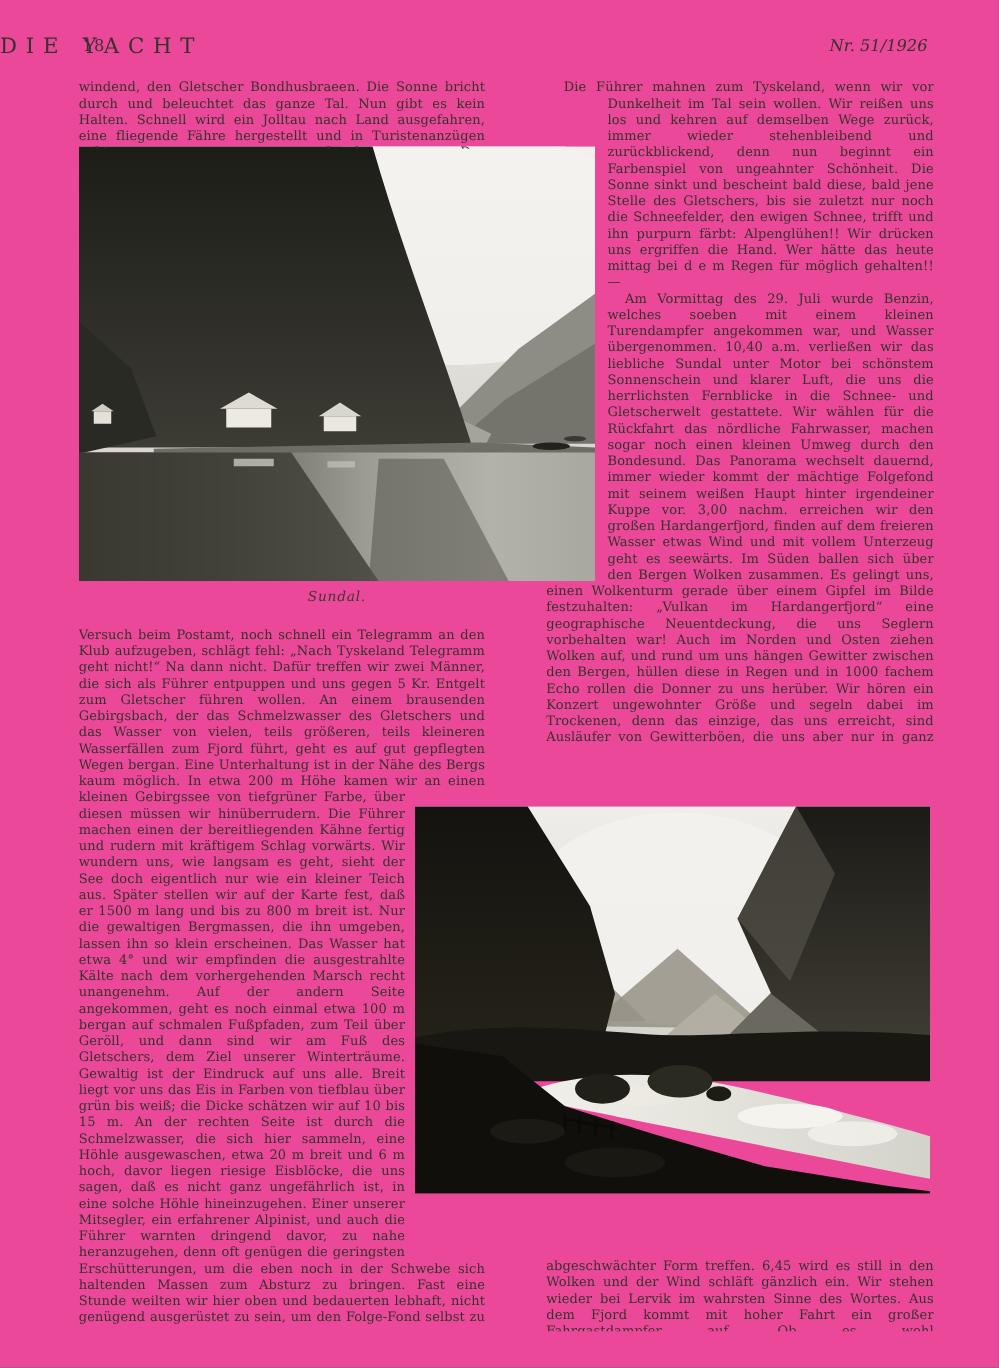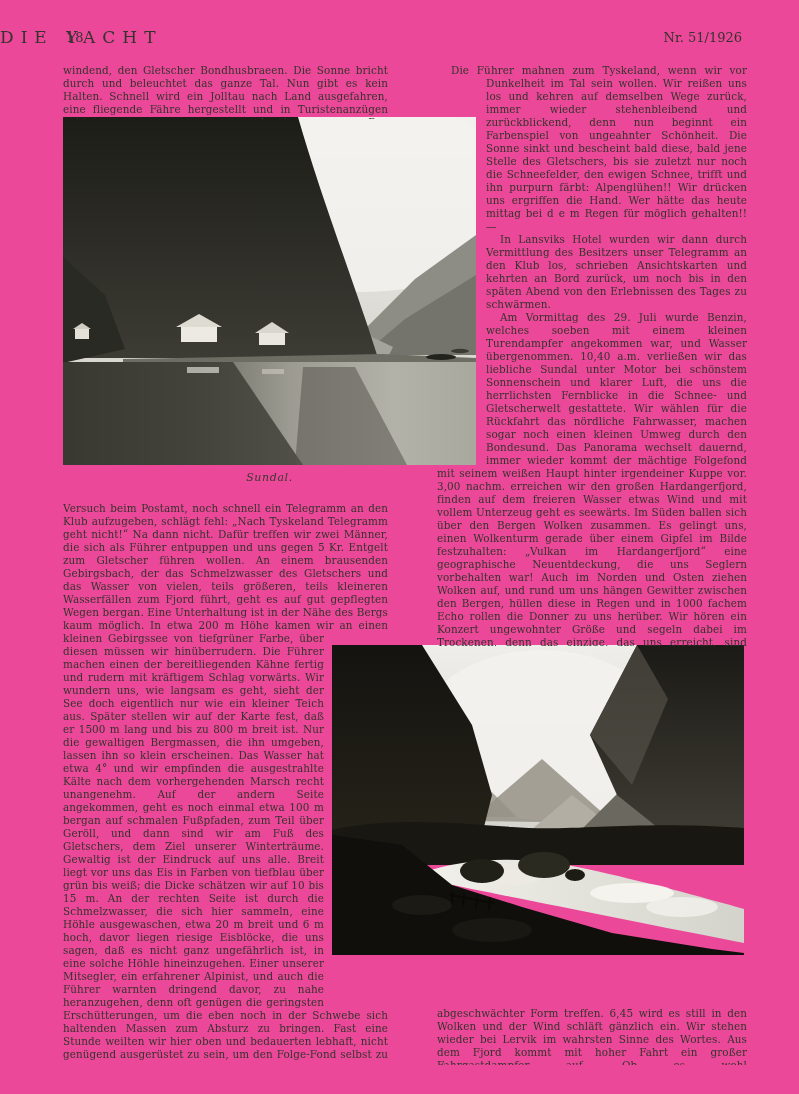--- a/index.html
+++ b/index.html
@@ -7,21 +7,21 @@
     position:relative;width:799px;height:1094px;margin:0 auto;
     background:#ec4899;
     color:#35332d;
     font-family:"DejaVu Serif", serif;
     overflow:hidden;
   }
   
   .pageno{position:absolute;left:66px;top:30px;font-size:13px;letter-spacing:1px;}
   .mast-title{position:absolute;left:0;right:0;top:27px;margin:0;text-align:left;
     font-size:17px;font-weight:normal;letter-spacing:7px;}
-  .issue{position:absolute;right:57px;top:30px;font-size:13px;}
+  .issue{position:absolute;right:57px;top:30px;font-size:13px;font-style:italic;}
   
   .colblock{
     position:absolute;text-align:justify;
     font-size:10.4px;line-height:13px;letter-spacing:.1px;
     overflow:hidden;hyphens:auto;
   }
   .colblock p{margin:0;padding:0;}
   .indent{text-indent:14px;}
   .fill{text-align-last:justify;}
   #left-top{left:63px;top:64px;width:325px;height:55px;}
@@ -165,21 +165,20 @@
       <span>weilten wir hier oben und bedauerten lebhaft, nicht genügend ausgerüstet zu sein, um den Folge-Fond selbst zu besteigen. Vom Fuß des Bondhusbraeen können geübte Bergsteiger in einem knappen Tagesmarsch über den Gletscher Odda er-</span>
     </p>
   </div>
 
   <div class="colblock" id="right-top">
     <p class="indent">
       <span>Die Führer mahnen zum Tyskeland, wenn wir vor Dunkelheit</span>
       <span class="cut-left"></span>
       <span>im Tal sein wollen. Wir reißen uns los und kehren auf demselben Wege zurück, immer wieder stehenbleibend und zurückblickend, denn nun beginnt ein Farbenspiel von ungeahnter Schönheit. Die Sonne sinkt und bescheint bald diese, bald jene Stelle des Gletschers, bis sie zuletzt nur noch die Schneefelder, den ewigen Schnee, trifft und ihn purpurn färbt: Alpenglühen!! Wir drücken uns ergriffen die Hand. Wer hätte das heute mittag bei d e m Regen für möglich gehalten!! —</span>
     </p>
-    <p class="indent"><span>In Lansviks Hotel wurden wir dann durch Vermittlung des Besitzers unser Telegramm an den Klub los, schrieben Ansichtskarten und kehrten an Bord zurück, um noch bis in den späten Abend von den Erlebnissen des Tages zu schwärmen.</span></p>
     <p class="indent fill"><span>Am Vormittag des 29. Juli wurde Benzin, welches soeben mit einem kleinen Turendampfer angekommen war, und Wasser übergenommen. 10,40 a.m. verließen wir das liebliche Sundal unter Motor bei schönstem Sonnenschein und klarer Luft, die uns die herrlichsten Fernblicke in die Schnee- und Gletscherwelt gestattete. Wir wählen für die Rückfahrt das nördliche Fahrwasser, machen sogar noch einen kleinen Umweg durch den Bondesund. Das Panorama wechselt dauernd, immer wieder kommt der mächtige Folgefond mit seinem weißen Haupt hinter irgendeiner Kuppe vor. 3,00 nachm. erreichen wir den großen Hardangerfjord, finden auf dem freieren Wasser etwas Wind und mit vollem Unterzeug geht es seewärts. Im Süden ballen sich über den Bergen Wolken zusammen. Es gelingt uns, einen Wolkenturm gerade über einem Gipfel im Bilde festzuhalten: „Vulkan im Hardangerfjord“ eine geographische Neuentdeckung, die uns Seglern vorbehalten war! Auch im Norden und Osten ziehen Wolken auf, und rund um uns hängen Gewitter zwischen den Bergen, hüllen diese in Regen und in 1000 fachem Echo rollen die Donner zu uns herüber. Wir hören ein Konzert ungewohnter Größe und segeln dabei im Trockenen, denn das einzige, das uns erreicht, sind Ausläufer von Gewitterböen, die uns aber nur in ganz</span></p>
   </div>
 
   <div class="colblock" id="right-bottom">
     <p class="fill"><span>abgeschwächter Form treffen. 6,45 wird es still in den Wolken und der Wind schläft gänzlich ein. Wir stehen wieder bei Lervik im wahrsten Sinne des Wortes. Aus dem Fjord kommt mit hoher Fahrt ein großer Fahrgastdampfer auf. Ob es wohl</span></p>
   </div>
 
   <div class="watermark">© yachtsportmuseum.de</div>
 
 </div>

